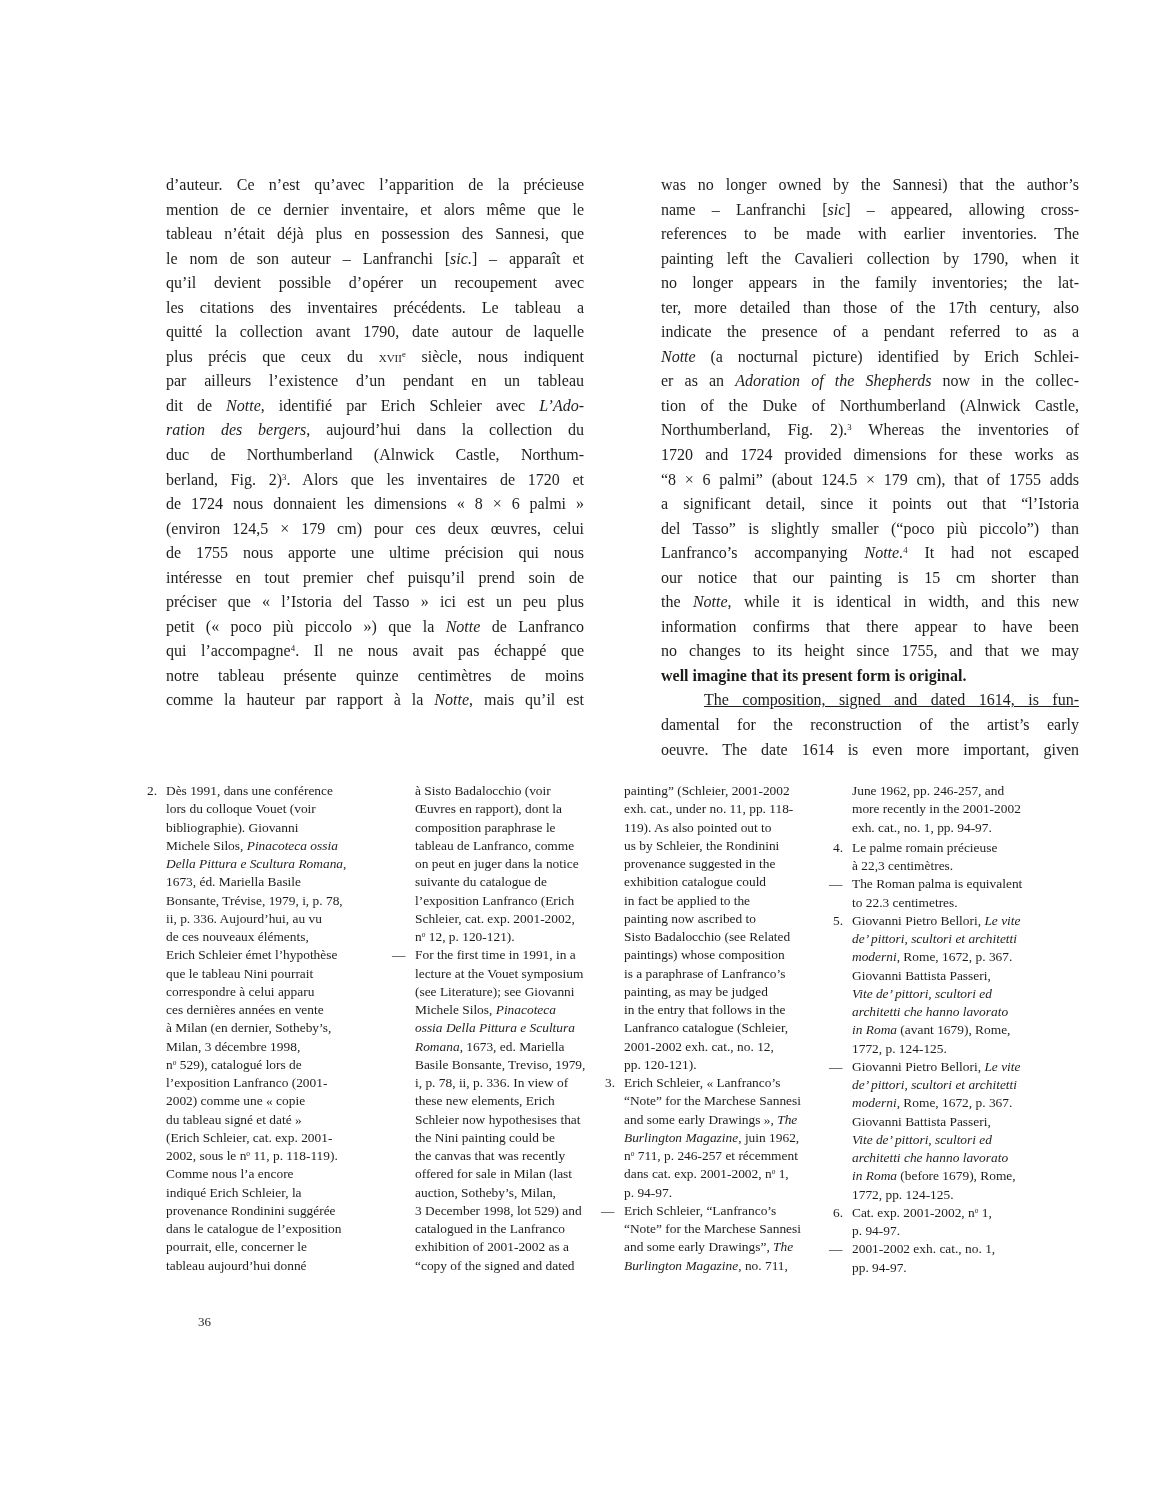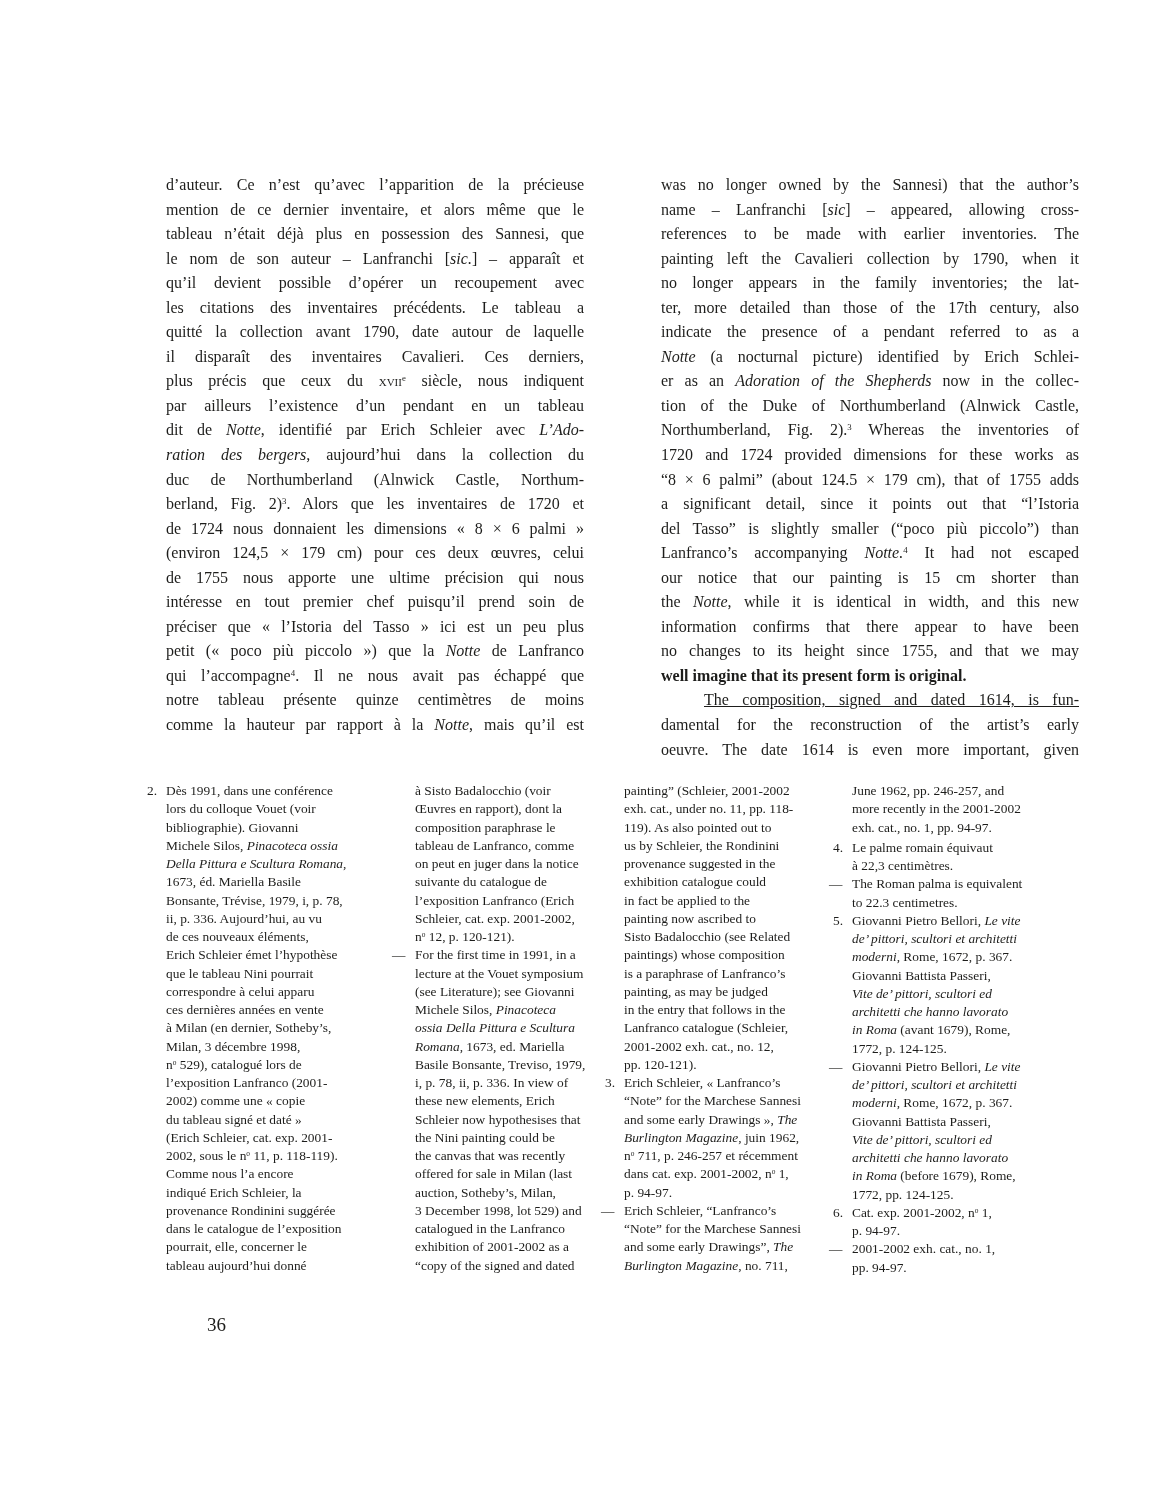--- a/index.html
+++ b/index.html
@@ -16,34 +16,33 @@
   sup { font-size:0.55em; vertical-align:0.6em; line-height:0; }
   .notes { position:absolute; top:782px; font-size:13.4px; line-height:18.25px; }
   .notes .ln { display:block; white-space:nowrap; height:18.25px; }
   .note-block { position:relative; padding-left:0; }
   .note-num { position:absolute; left:-19px; }
   .note-dash { position:absolute; left:-23px; }
   #notes-1 { left:166px; width:215px; }
   #notes-2 { left:415px; width:215px; }
   #notes-3 { left:624px; width:215px; }
   #notes-4 { left:852px; width:215px; }
-  #page-number { position:absolute; left:207px; top:1314px; font-size:19px;font-family:Liberation Serif, serif; }
+  #page-number { position:absolute; left:198px; top:1314px; font-size:13px;font-family:Liberation Serif, serif; }
 </style>
 </head>
 <body>
 
 <div id="col-left" class="body-col">
   <span class="ln">d’auteur. Ce n’est qu’avec l’apparition de la précieuse</span>
   <span class="ln">mention de ce dernier inventaire, et alors même que le</span>
   <span class="ln">tableau n’était déjà plus en possession des Sannesi, que</span>
   <span class="ln"><span>le nom de son auteur – Lanfranchi [</span><i>sic.</i><span>] – apparaît et</span></span>
   <span class="ln">qu’il devient possible d’opérer un recoupement avec</span>
   <span class="ln">les citations des inventaires précédents. Le tableau a</span>
   <span class="ln">quitté la collection avant 1790, date autour de laquelle</span>
-  <span class="ln">il disparaît des inventaires Cavalieri. Ces derniers,</span>
   <span class="ln"><span>plus précis que ceux du </span><span class="sc">xvii</span><sup>e</sup><span> siècle, nous indiquent</span></span>
   <span class="ln">par ailleurs l’existence d’un pendant en un tableau</span>
   <span class="ln"><span>dit de </span><i>Notte</i><span>, identifié par Erich Schleier avec </span><i>L’Ado-</i></span>
   <span class="ln"><i>ration des bergers</i><span>, aujourd’hui dans la collection du</span></span>
   <span class="ln">duc de Northumberland (Alnwick Castle, Northum-</span>
   <span class="ln"><span>berland, Fig. 2)</span><sup>3</sup><span>. Alors que les inventaires de 1720 et</span></span>
   <span class="ln">de 1724 nous donnaient les dimensions « 8 × 6 palmi »</span>
   <span class="ln">(environ 124,5 × 179 cm) pour ces deux œuvres, celui</span>
   <span class="ln">de 1755 nous apporte une ultime précision qui nous</span>
   <span class="ln">intéresse en tout premier chef puisqu’il prend soin de</span>
@@ -188,21 +187,21 @@
 </div>
 
 <div id="notes-4" class="notes">
   <div class="note-block">
     <span class="ln">June 1962, pp. 246-257, and</span>
     <span class="ln">more recently in the 2001-2002</span>
     <span class="ln">exh. cat., no. 1, pp. 94-97.</span>
   </div>
   <div class="note-block" style="margin-top:2px;">
     <span class="note-num">4.</span>
-    <span class="ln">Le palme romain équivaut</span>
+    <span class="ln">Le palme romain précieuse</span>
     <span class="ln">à 22,3 centimètres.</span>
   </div>
   <div class="note-block">
     <span class="note-dash">—</span>
     <span class="ln">The Roman palma is equivalent</span>
     <span class="ln">to 22.3 centimetres.</span>
   </div>
   <div class="note-block">
     <span class="note-num">5.</span>
     <span class="ln"><span>Giovanni Pietro Bellori, </span><i>Le vite</i></span>

